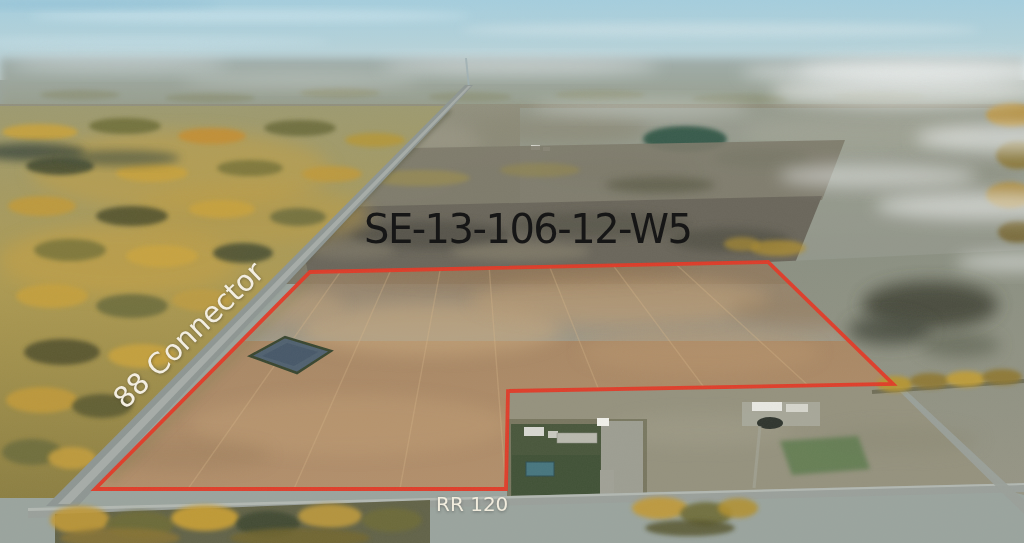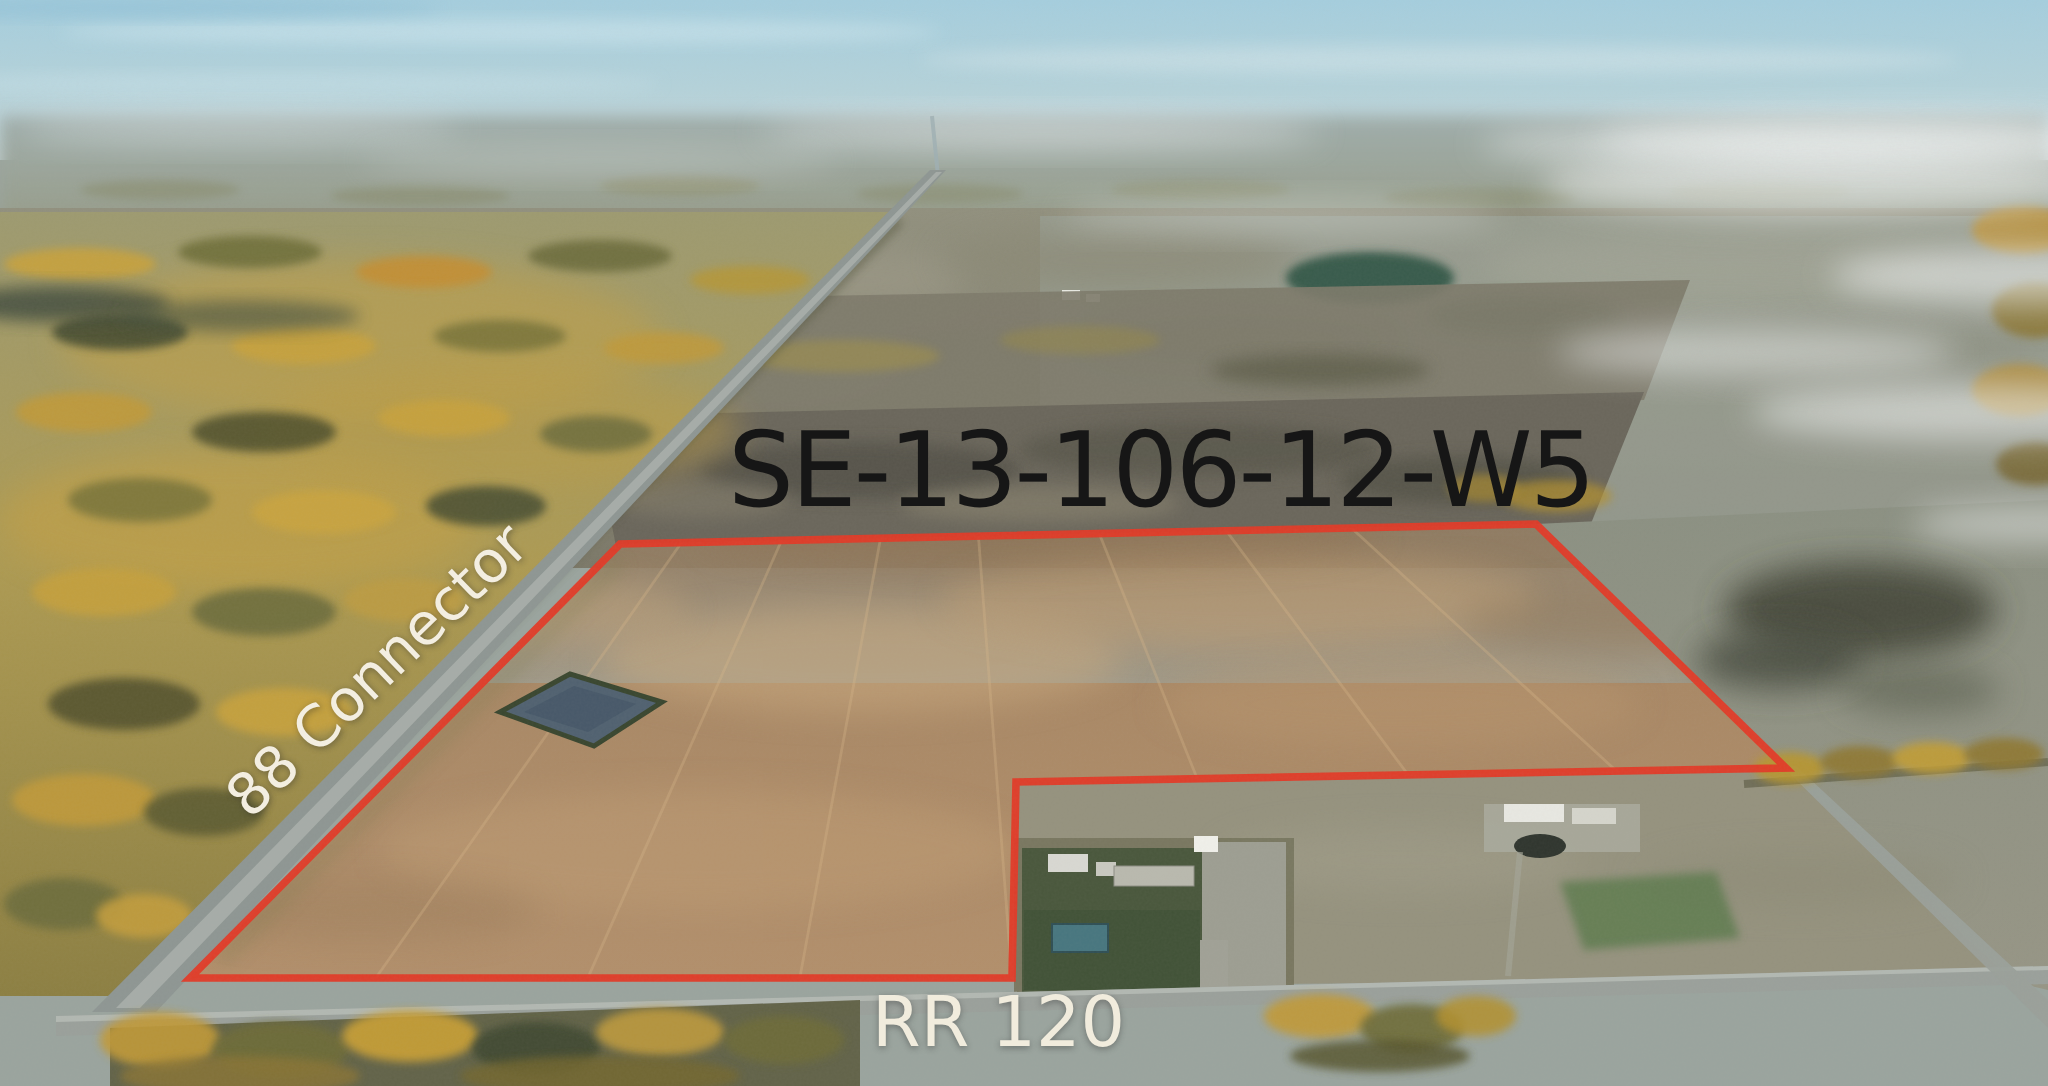--- a/index.html
+++ b/index.html
@@ -5,31 +5,31 @@
   html,body{margin:0;padding:0;background:#222;}
   .stage{
     position:relative;width:1024px;height:543px;overflow:hidden;
     font-family:"DejaVu Sans","Liberation Sans",sans-serif;
     background:#9aa49e;
   }
   .stage svg{position:absolute;left:0;top:0;}
   .overlay-label{position:absolute;white-space:nowrap;pointer-events:none;}
   .legal-label{
     left:364px;top:206px;
-    font-size:52px;font-weight:500;letter-spacing:-1.5px;color:#161616;
+    font-size:40px;font-weight:500;letter-spacing:-1.5px;color:#161616;
   }
   .connector-label{
     left:118px;top:386px;
     font-size:29px;color:#f3eee1;
     transform-origin:0 50%;transform:rotate(-44deg);
     text-shadow:0 1px 3px rgba(40,40,40,.45);
   }
   .rr120-label{
     left:436px;top:492px;
-    font-size:35px;color:#f1ecdd;
+    font-size:20px;color:#f1ecdd;
     text-shadow:0 1px 3px rgba(40,40,40,.4);
   }
 </style>
 </head>
 <body>
 
 <div class="stage">
 
 <svg width="1024" height="543" viewBox="0 0 1024 543">
   <defs>

